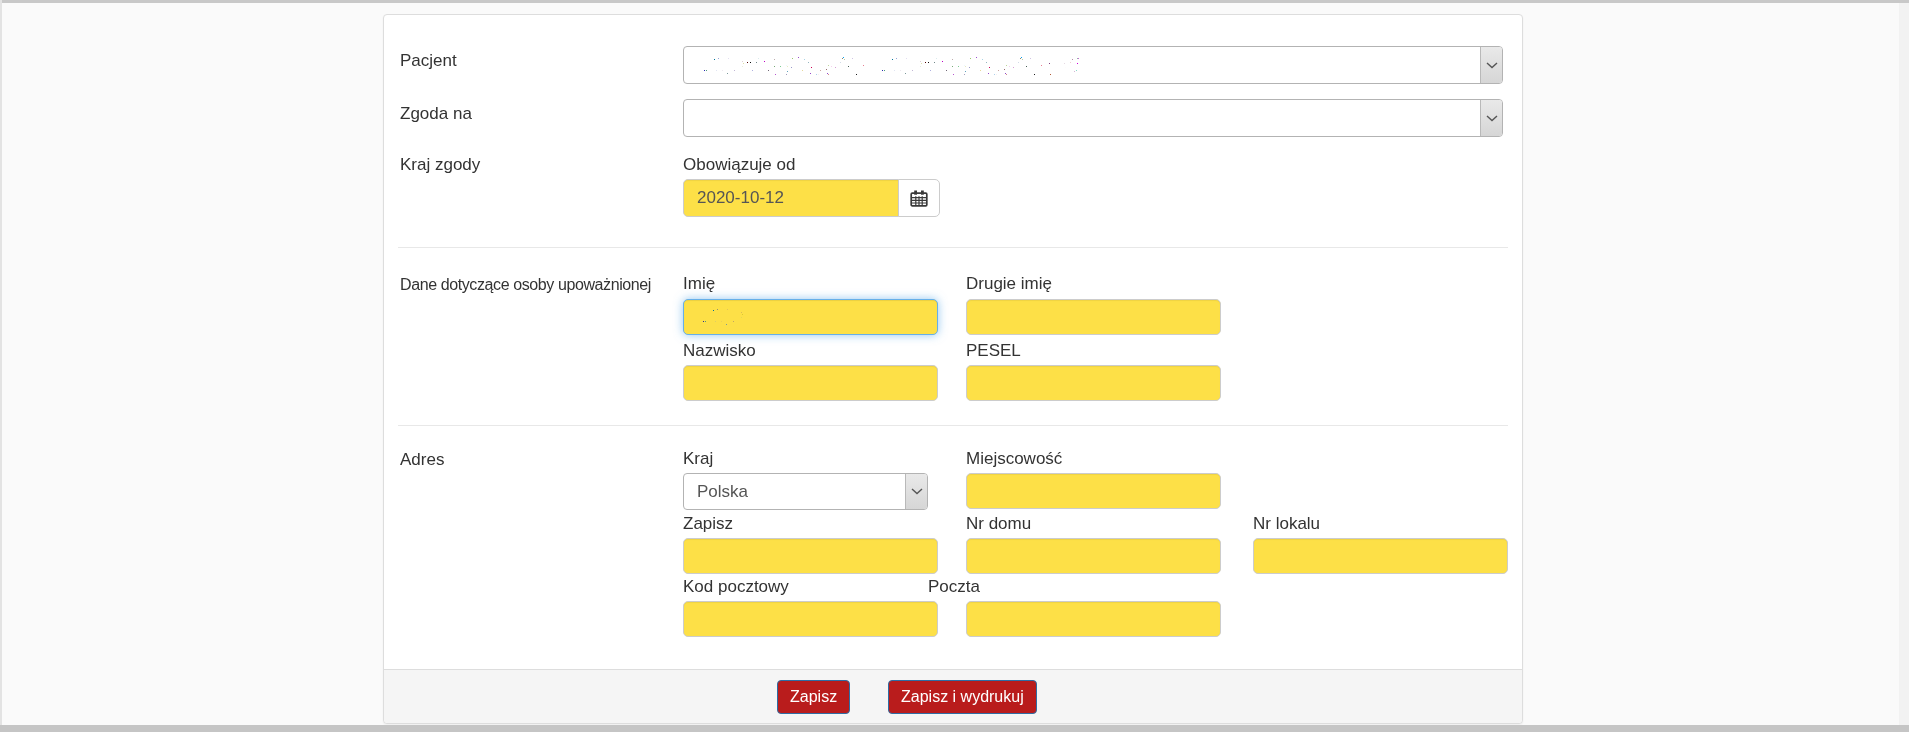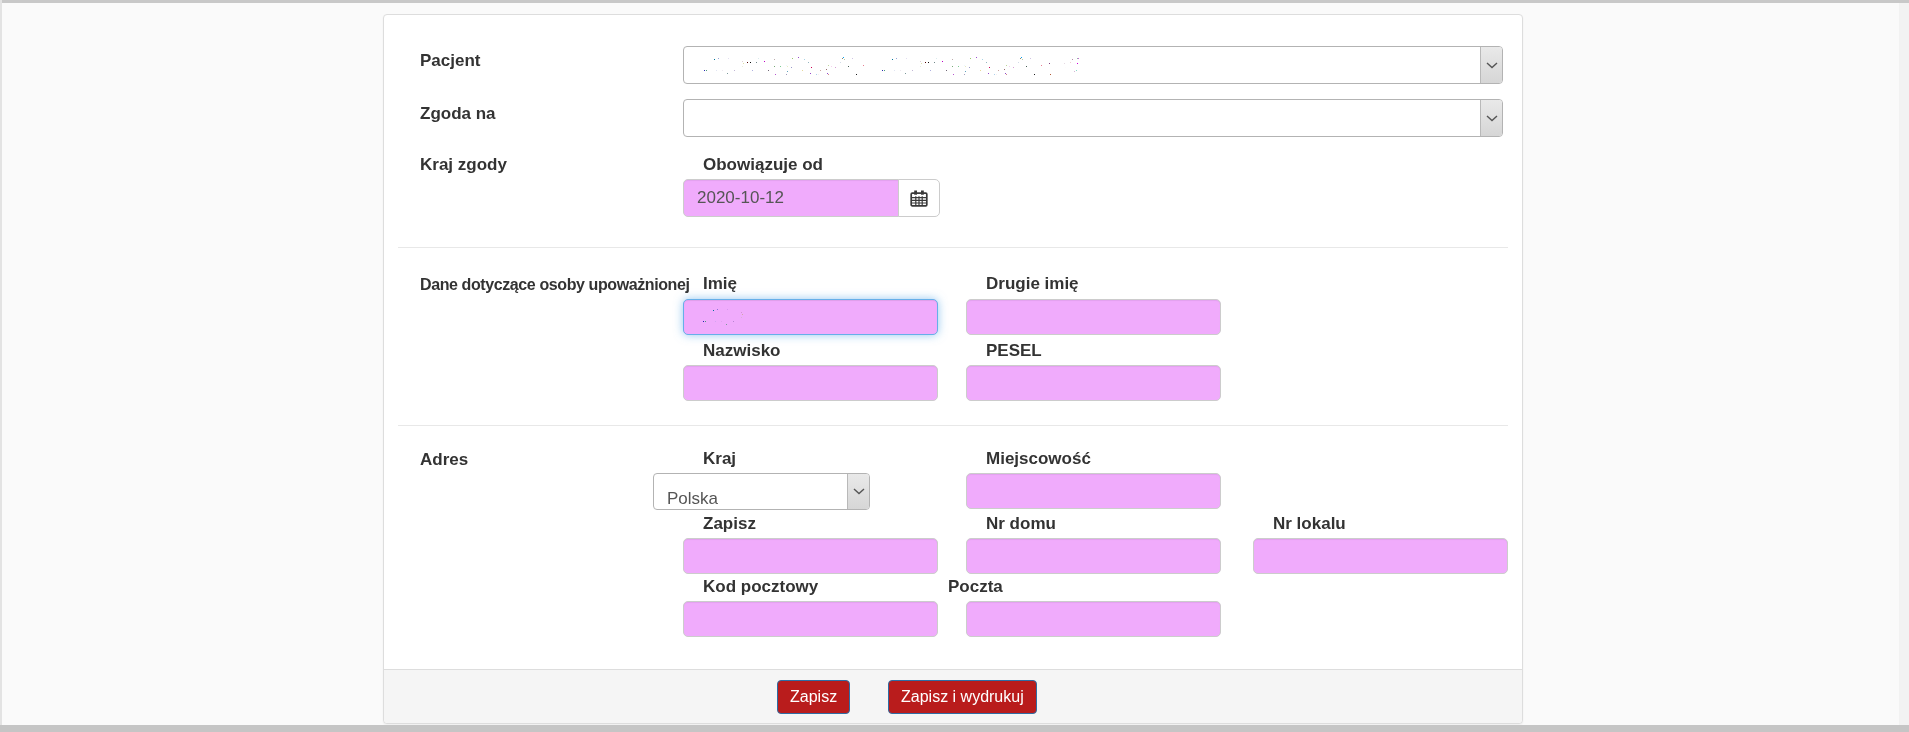--- a/index.html
+++ b/index.html
@@ -11,27 +11,27 @@
   .edge-bottom{position:absolute;left:0;top:725px;width:1909px;height:7px;background:#c5c5c5;z-index:50;}
   .edge-left{position:absolute;left:0;top:0;width:2px;height:732px;background:#e3e3e3;z-index:50;}
   .scrollbar-track{position:absolute;left:1899px;top:3px;width:10px;height:722px;background:#f2f2f2;z-index:51;}
 
   
   .panel{position:absolute;left:383px;top:14px;width:1140px;height:710px;background:#fff;
          border:1px solid #ddd;border-radius:4px;box-shadow:0 1px 2px rgba(0,0,0,.05);box-sizing:border-box;}
   .panel-footer{position:absolute;left:0;bottom:0;width:100%;height:54px;background:#f5f5f5;
                 border-top:1px solid #ddd;border-radius:0 0 4px 4px;box-sizing:border-box;}
 
-  .lbl{position:absolute;font-weight:bold;font-size:17px;color:#333;white-space:nowrap;line-height:20px;margin-left:20px;}
+  .lbl{position:absolute;font-weight:normal;font-size:17px;color:#333;white-space:nowrap;line-height:20px;}
   .lbl-long{font-size:16px;letter-spacing:-0.4px;}
 
   .hr{position:absolute;height:0;border-top:1px solid #e8e8e8;}
 
   
-  .inp{position:absolute;background:#f0abfc;border:1px solid #ccc;border-radius:5px;box-sizing:border-box;
+  .inp{position:absolute;background:#fde047;border:1px solid #ccc;border-radius:5px;box-sizing:border-box;
        font-family:"Liberation Sans",sans-serif;font-size:17px;color:#555;padding:12px 13px;outline:none;
        box-shadow:inset 0 1px 1px rgba(0,0,0,.06);}
   .inp-focus{border-color:#66afe9;box-shadow:inset 0 1px 1px rgba(0,0,0,.075),0 0 10px rgba(102,175,233,.7);}
 
   
   .sel{position:absolute;background:#fff;border:1px solid #b3b3b3;border-radius:4px;box-sizing:border-box;
        display:flex;align-items:center;cursor:default;}
   .sel .val{font-size:17px;color:#555;padding-left:13px;white-space:nowrap;}
   .sel .arrow-seg{position:absolute;right:0;top:0;bottom:0;width:21px;background:linear-gradient(#e9e9e9,#d6d6d6);
        border-left:1px solid #b9b9b9;border-radius:0 3px 3px 0;display:flex;align-items:center;justify-content:center;}
@@ -118,21 +118,21 @@
   <div class="lbl" style="left:966px;top:341px;">PESEL</div>
   <input class="inp" style="left: 683px; top: 365px; width: 255px; height: 36px;">
   <input class="inp" style="left: 966px; top: 365px; width: 255px; height: 36px;">
 
   <div class="hr" style="left:398px;top:425px;width:1110px;"></div>
 
   <div class="lbl" style="left:400px;top:450px;">Adres</div>
   <div class="lbl" style="left:683px;top:449px;">Kraj</div>
   <div class="lbl" style="left:966px;top:449px;">Miejscowość</div>
 
-  <div class="sel" style="left:653px;top:473px;width:217px;height:37px;align-items:flex-end;">
+  <div class="sel" style="left:683px;top:473px;width:245px;height:37px;">
     <span class="val">Polska</span>
     <span class="arrow-seg">
       <svg width="12" height="7" viewBox="0 0 12 7">
           <path d="M1 1l5 4.5L11 1" fill="none" stroke="#555" stroke-width="1.4"></path>
         </svg>
     </span>
   </div>
   <input class="inp" style="left: 966px; top: 473px; width: 255px; height: 36px;">
 
   <div class="lbl" style="left:683px;top:514px;">Zapisz</div>

